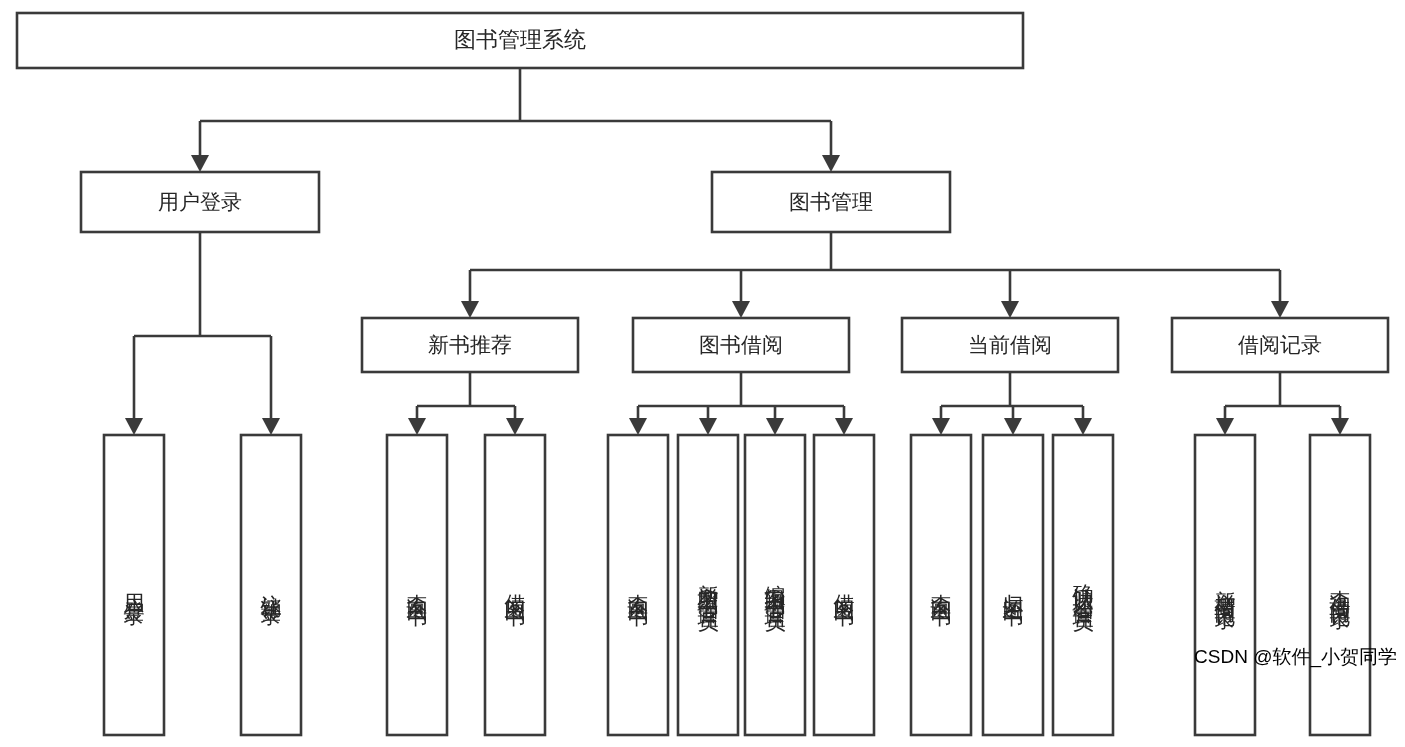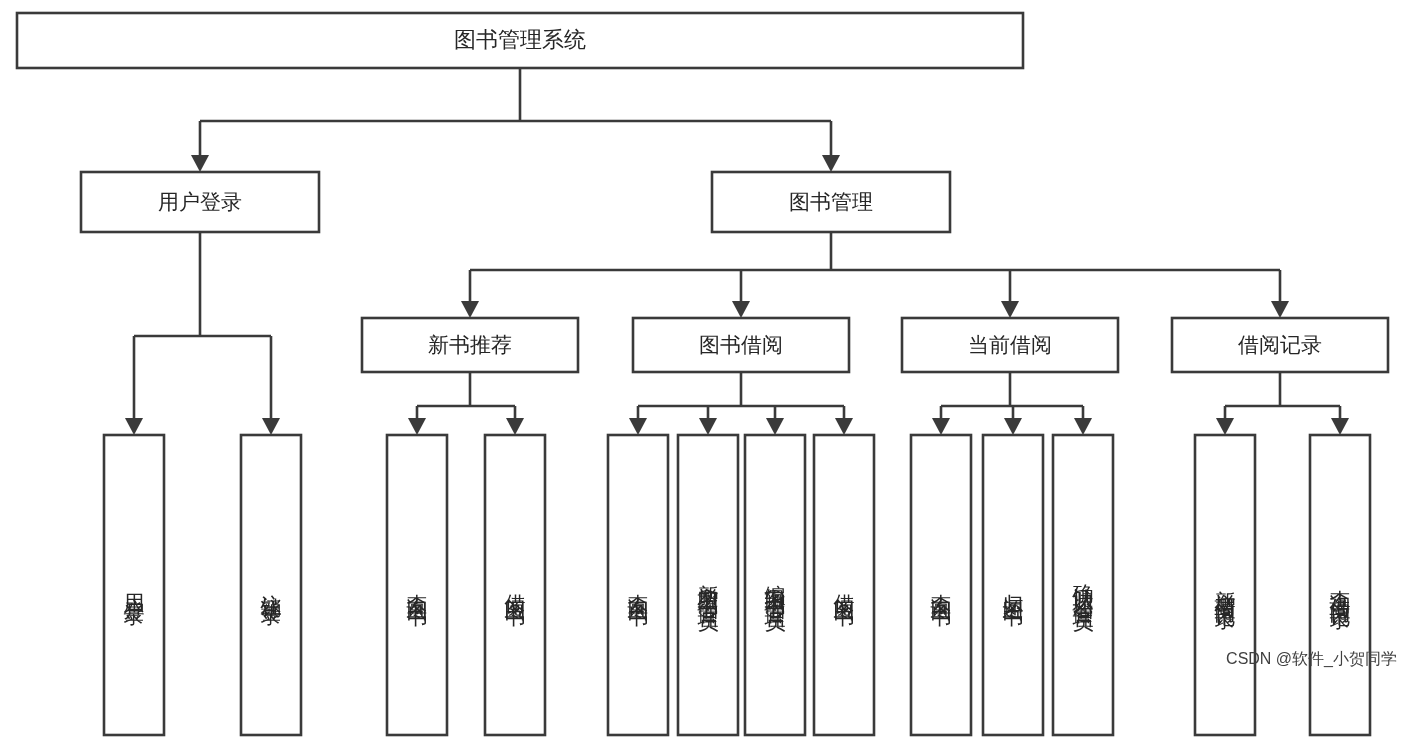--- a/index.html
+++ b/index.html
@@ -68,22 +68,22 @@
     display: flex;
     align-items: center;
     justify-content: center;
     pointer-events: none;
   }
   .watermark {
     position: absolute;
     right: 8px;
     bottom: 4px;
     font-family: "Liberation Sans", "DejaVu Sans", sans-serif;
-    font-size: 16px;
-    color: #404040;
+    font-size: 19px;
+    color: #000000;
     white-space: nowrap;
   }
 </style>
 </head>
 <body>
 
 <div id="diagram-root">
 
   <svg class="diagram-canvas" viewBox="0 0 1405 747">
     <defs></defs>

